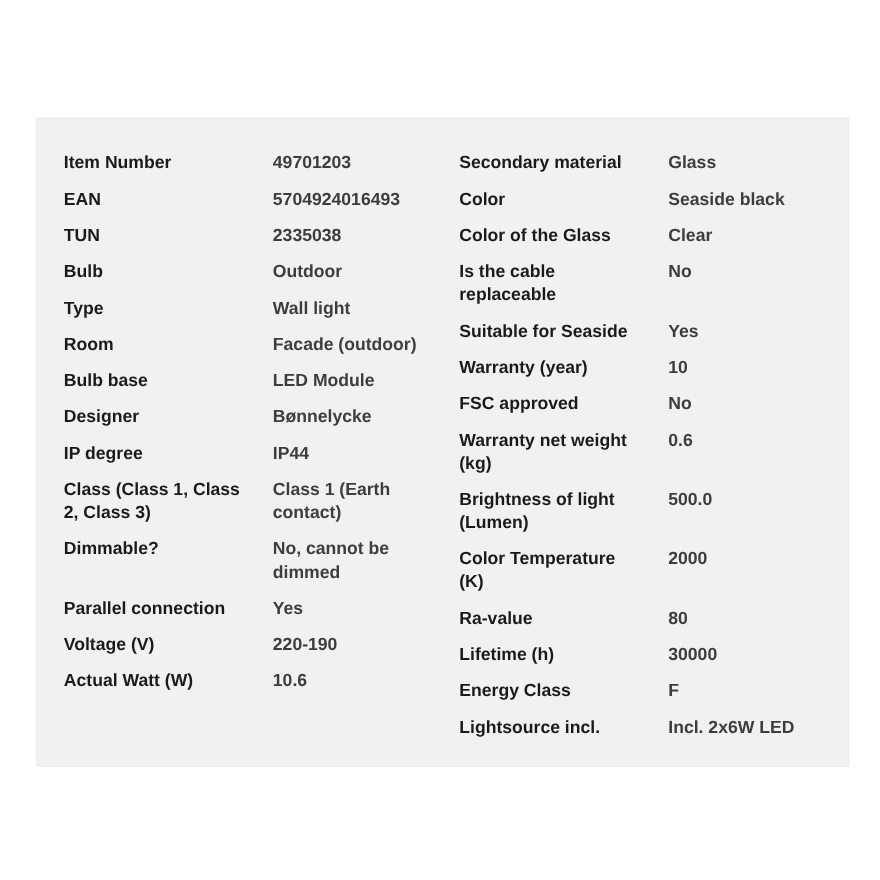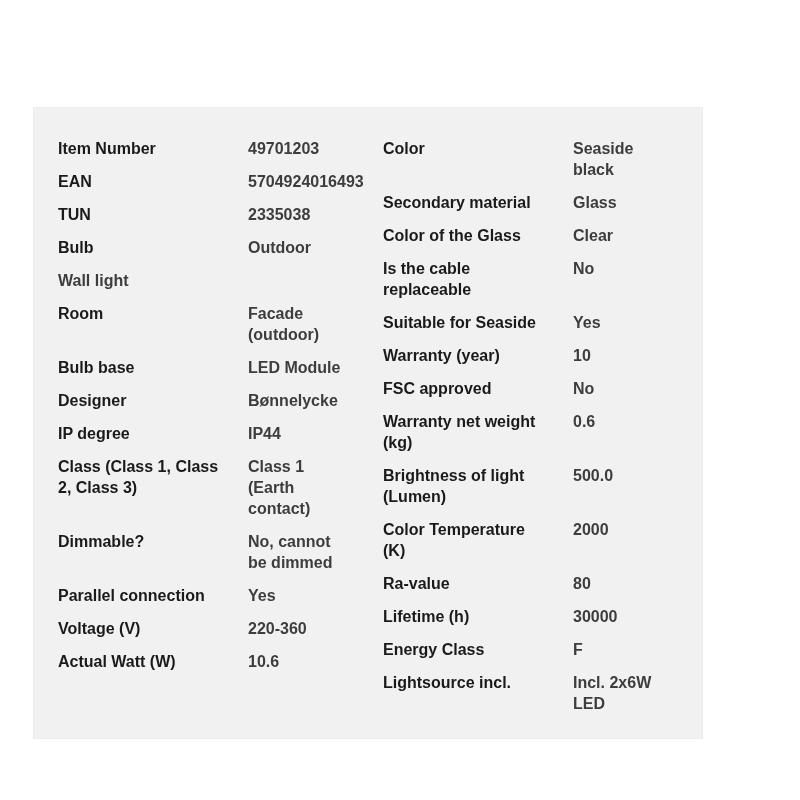--- a/index.html
+++ b/index.html
@@ -15,21 +15,21 @@
     padding: 0;
     width: 800px;
     height: 800px;
     background: var(--page-bg);
     font-family: "Liberation Sans", "DejaVu Sans", sans-serif;
   }
   .spec-panel {
     position: absolute;
     left: 33px;
     top: 107px;
-    width: 670px;
+    width: 739px;
     min-height: 584px;
     background: var(--panel-bg);
     border: 1px solid var(--panel-border);
     padding: 30px 24px 24px 24px;
     display: flex;
     gap: 30px;
     align-items: flex-start;
   }
   .spec-col {
     flex: 1 1 0;
@@ -75,20 +75,21 @@
     <div class="spec-label">TUN</div>
     <div class="spec-value">2335038</div>
   </div>
 
   <div class="spec-row">
     <div class="spec-label">Bulb</div>
     <div class="spec-value">Outdoor</div>
   </div>
 
   <div class="spec-row">
+    <div class="spec-label">Type</div>
     <div class="spec-value">Wall light</div>
   </div>
 
   <div class="spec-row">
     <div class="spec-label">Room</div>
     <div class="spec-value">Facade (outdoor)</div>
   </div>
 
   <div class="spec-row">
     <div class="spec-label">Bulb base</div>
@@ -115,41 +116,41 @@
     <div class="spec-value">No, cannot be dimmed</div>
   </div>
 
   <div class="spec-row">
     <div class="spec-label">Parallel connection</div>
     <div class="spec-value">Yes</div>
   </div>
 
   <div class="spec-row">
     <div class="spec-label">Voltage (V)</div>
-    <div class="spec-value">220-360</div>
+    <div class="spec-value">220-190</div>
   </div>
 
   <div class="spec-row">
     <div class="spec-label">Actual Watt (W)</div>
     <div class="spec-value">10.6</div>
   </div>
 
 </div>
   <div class="spec-col">
   <div class="spec-row">
+    <div class="spec-label">Secondary material</div>
+    <div class="spec-value">Glass</div>
+  </div>
+
+  <div class="spec-row">
     <div class="spec-label">Color</div>
     <div class="spec-value">Seaside black</div>
   </div>
 
   <div class="spec-row">
-    <div class="spec-label">Secondary material</div>
-    <div class="spec-value">Glass</div>
-  </div>
-
-  <div class="spec-row">
     <div class="spec-label">Color of the Glass</div>
     <div class="spec-value">Clear</div>
   </div>
 
   <div class="spec-row">
     <div class="spec-label">Is the cable replaceable</div>
     <div class="spec-value">No</div>
   </div>
 
   <div class="spec-row">

